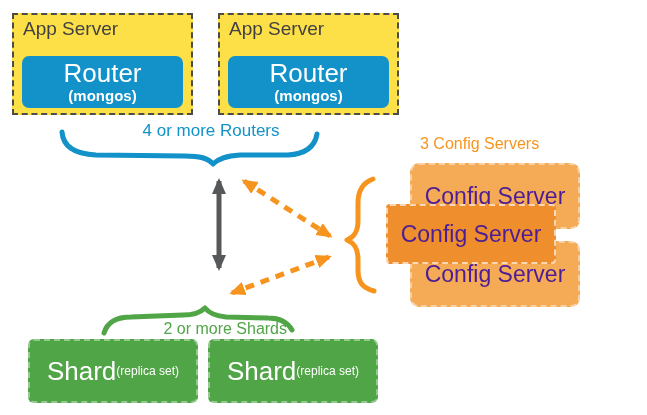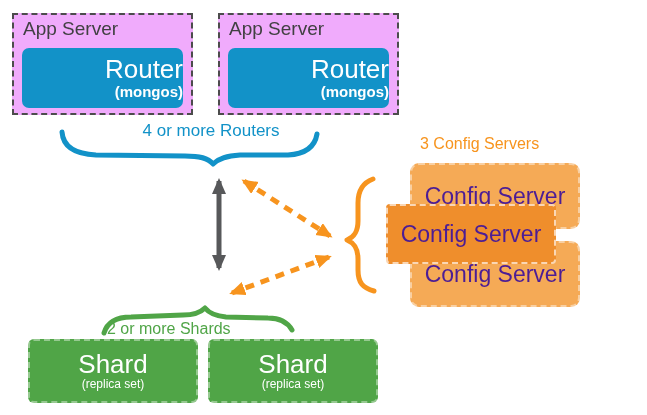--- a/index.html
+++ b/index.html
@@ -13,54 +13,54 @@
     --label-gray:#414042;
   }
   *{ box-sizing:border-box; margin:0; padding:0; }
   body{ background:#fff; }
   .canvas{
     position:relative; width:647px; height:415px; background:#ffffff;
     font-family:"Liberation Sans", sans-serif; overflow:hidden;
   }
   .app-server{
     position:absolute; width:181px; height:102px;
-    border:2px dashed var(--border-gray); background:#f0abfc;
+    border:2px dashed var(--border-gray); background:#fde047;
   }
   .app-server-label{
     position:absolute; top:3px; left:9px;
     font-size:19px; color:var(--label-gray);
   }
   .router{
-    position:absolute; left:8px; right:8px; bottom:5px; height:60px;
+    position:absolute; left:8px; right:8px; bottom:5px; height:52px;
     background:var(--blue); border-radius:7px; color:#fff;
-    display:flex; flex-direction:column; align-items:flex-end; justify-content:center;
+    display:flex; flex-direction:column; align-items:center; justify-content:center;
   }
   .router-title{ font-size:26px; line-height:1.02; }
   .router-subtitle{ font-size:15px; line-height:1.15;font-weight:bold; }
   .caption{ position:absolute; white-space:nowrap; }
   .caption.blue{ color:var(--blue); font-size:17px; width:222px; text-align:center; }
   .caption.orange{ color:var(--orange); font-size:16px;margin-left:27px; }
-  .caption.green{ color:var(--green); font-size:16px; width:180px; text-align:left; }
+  .caption.green{ color:var(--green); font-size:16px; width:180px; text-align:right; }
   .config-box{
     position:absolute; width:170px; color:#4c1d95; font-size:23px;
     display:flex; align-items:center; justify-content:center; white-space:nowrap;
   }
   .config-back{
     height:66px; background:var(--orange-light); border-radius:9px;
     border:2px dashed rgba(255,255,255,0.45); z-index:1;
   }
   .config-front{
     height:60px; background:var(--orange-dark); border-radius:4px;
     border:2px dashed rgba(255,255,255,0.65); z-index:2;
   }
   .shard{
     position:absolute; width:170px; height:64px;
     background:var(--green); border-radius:6px;
     border:2px dashed rgba(255,255,255,0.4); color:#fff;
-    display:flex; flex-direction:column; align-items:center; justify-content:center;
+    display:flex; flex-direction:row; align-items:center; justify-content:center;
   }
   .shard-title{ font-size:26px; line-height:1.02; }
   .shard-subtitle{ font-size:12px; line-height:1.2; }
   svg.overlay{ position:absolute; left:0; top:0; z-index:3; pointer-events:none; }
 </style>
 </head>
 <body>
 
 <div class="canvas">
 

